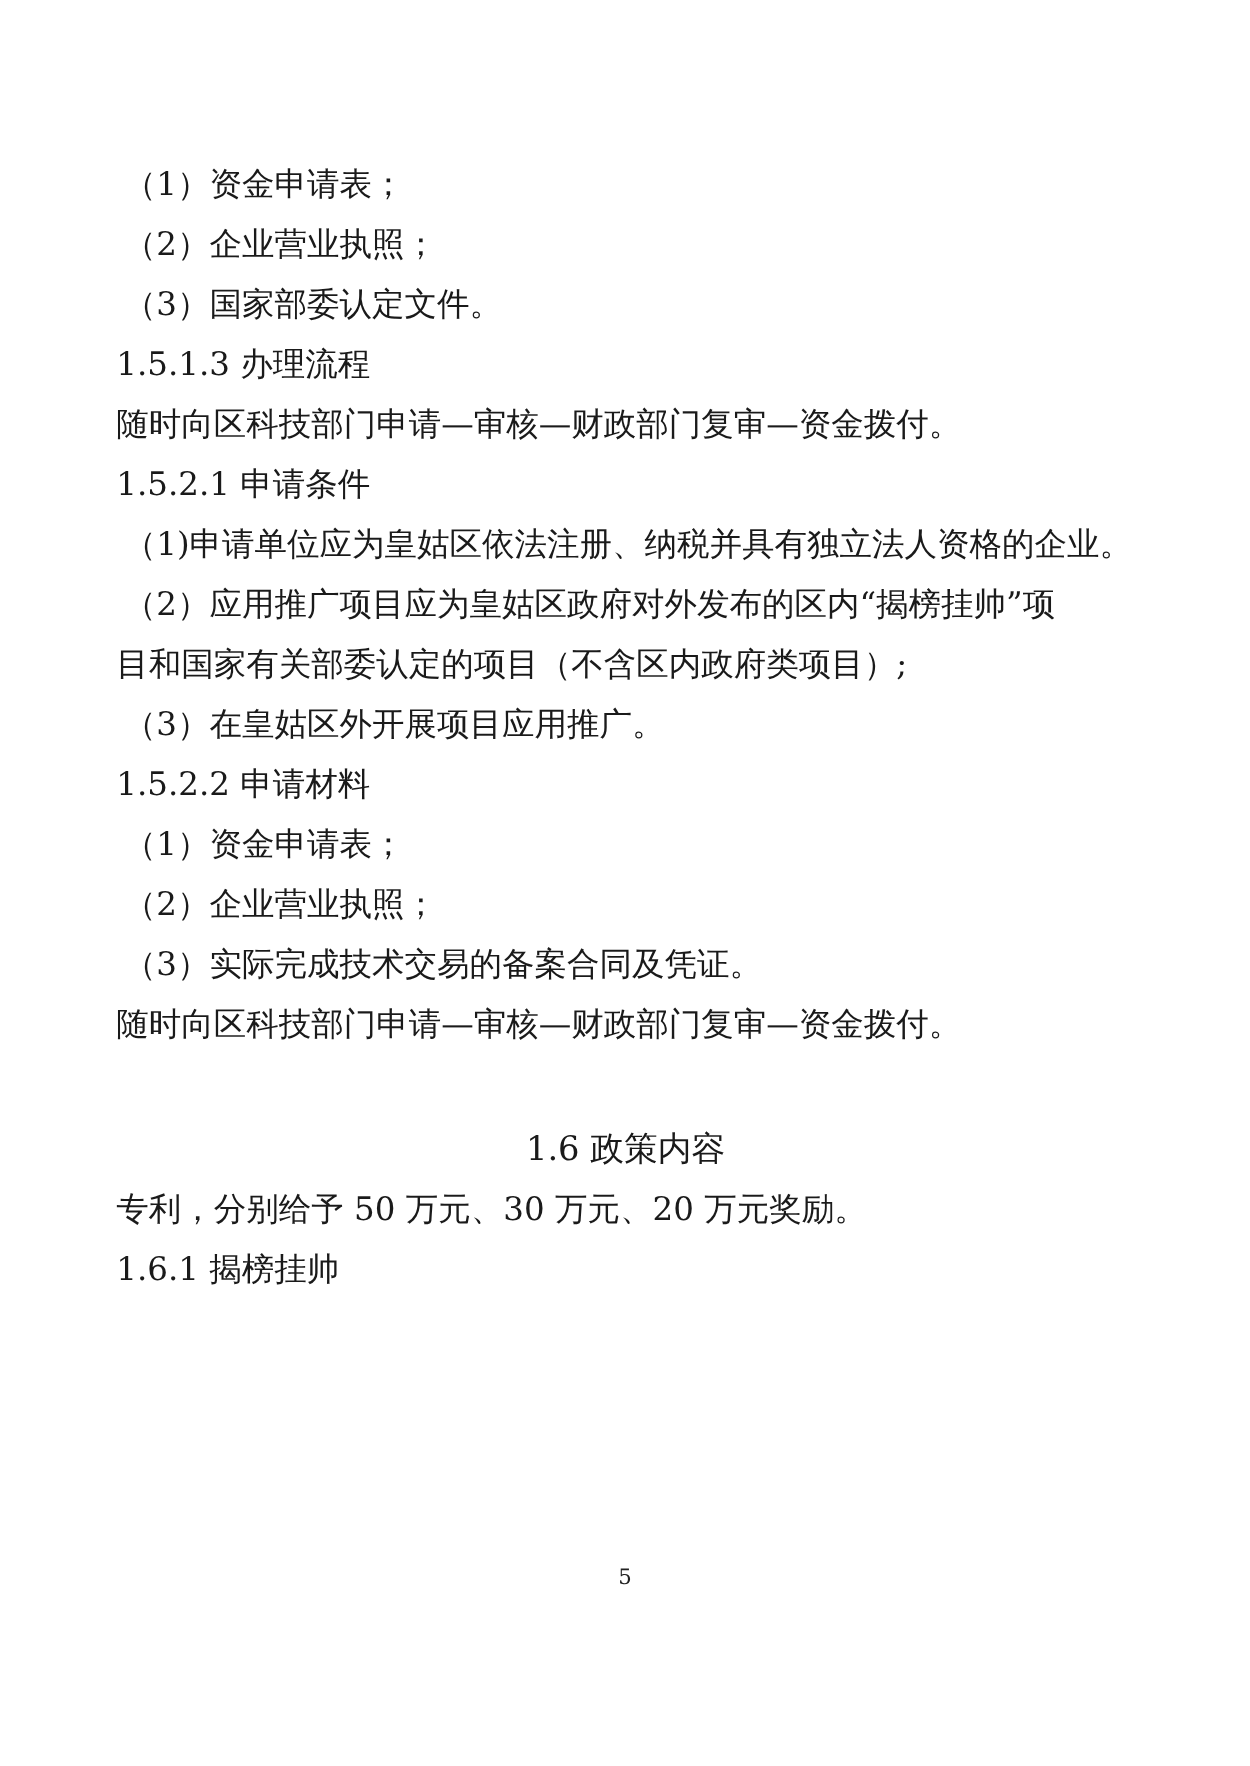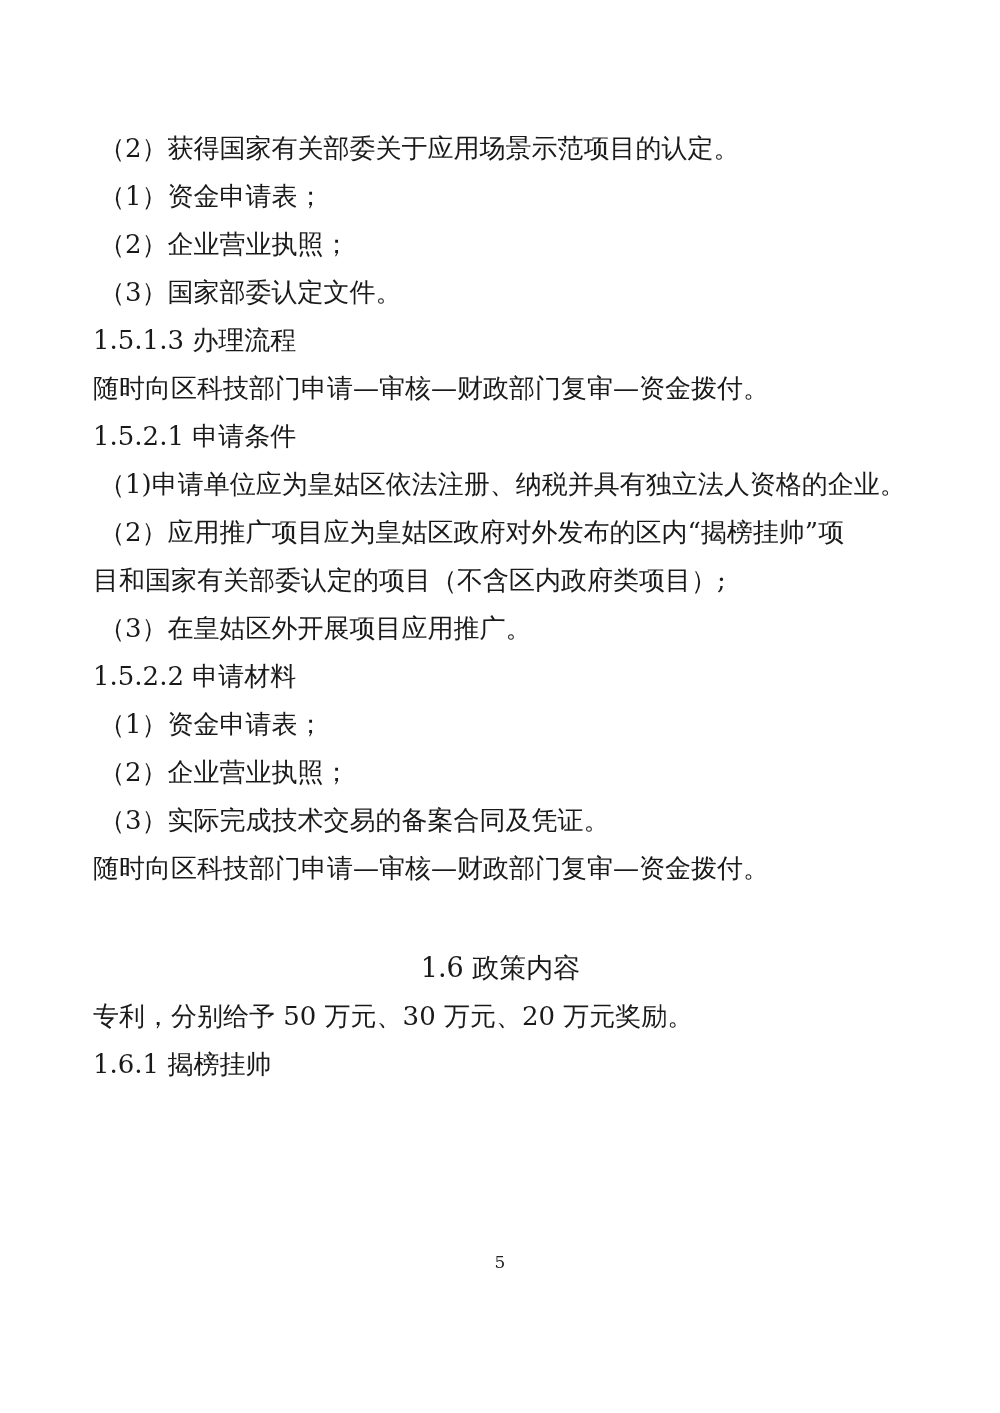--- a/index.html
+++ b/index.html
@@ -42,21 +42,20 @@
     font-size: 17px;
     line-height: 24px;
     color: #222222;
   }
 </style>
 </head>
 <body>
 
 <div class="page">
   <div class="content">
-    <div class="line indent">（2）获得国家有关部委关于应用场景示范项目的认定。</div>
     <div class="line indent">（1）资金申请表；</div>
     <div class="line indent">（2）企业营业执照；</div>
     <div class="line indent">（3）国家部委认定文件。</div>
     <div class="line">1.5.1.3 办理流程</div>
     <div class="line">随时向区科技部门申请—审核—财政部门复审—资金拨付。</div>
     <div class="line">1.5.2.1 申请条件</div>
     <div class="line indent">（1)申请单位应为皇姑区依法注册、纳税并具有独立法人资格的企业。</div>
     <div class="line indent">（2）应用推广项目应为皇姑区政府对外发布的区内“揭榜挂帅”项</div>
     <div class="line">目和国家有关部委认定的项目（不含区内政府类项目）;</div>
     <div class="line indent">（3）在皇姑区外开展项目应用推广。</div>

